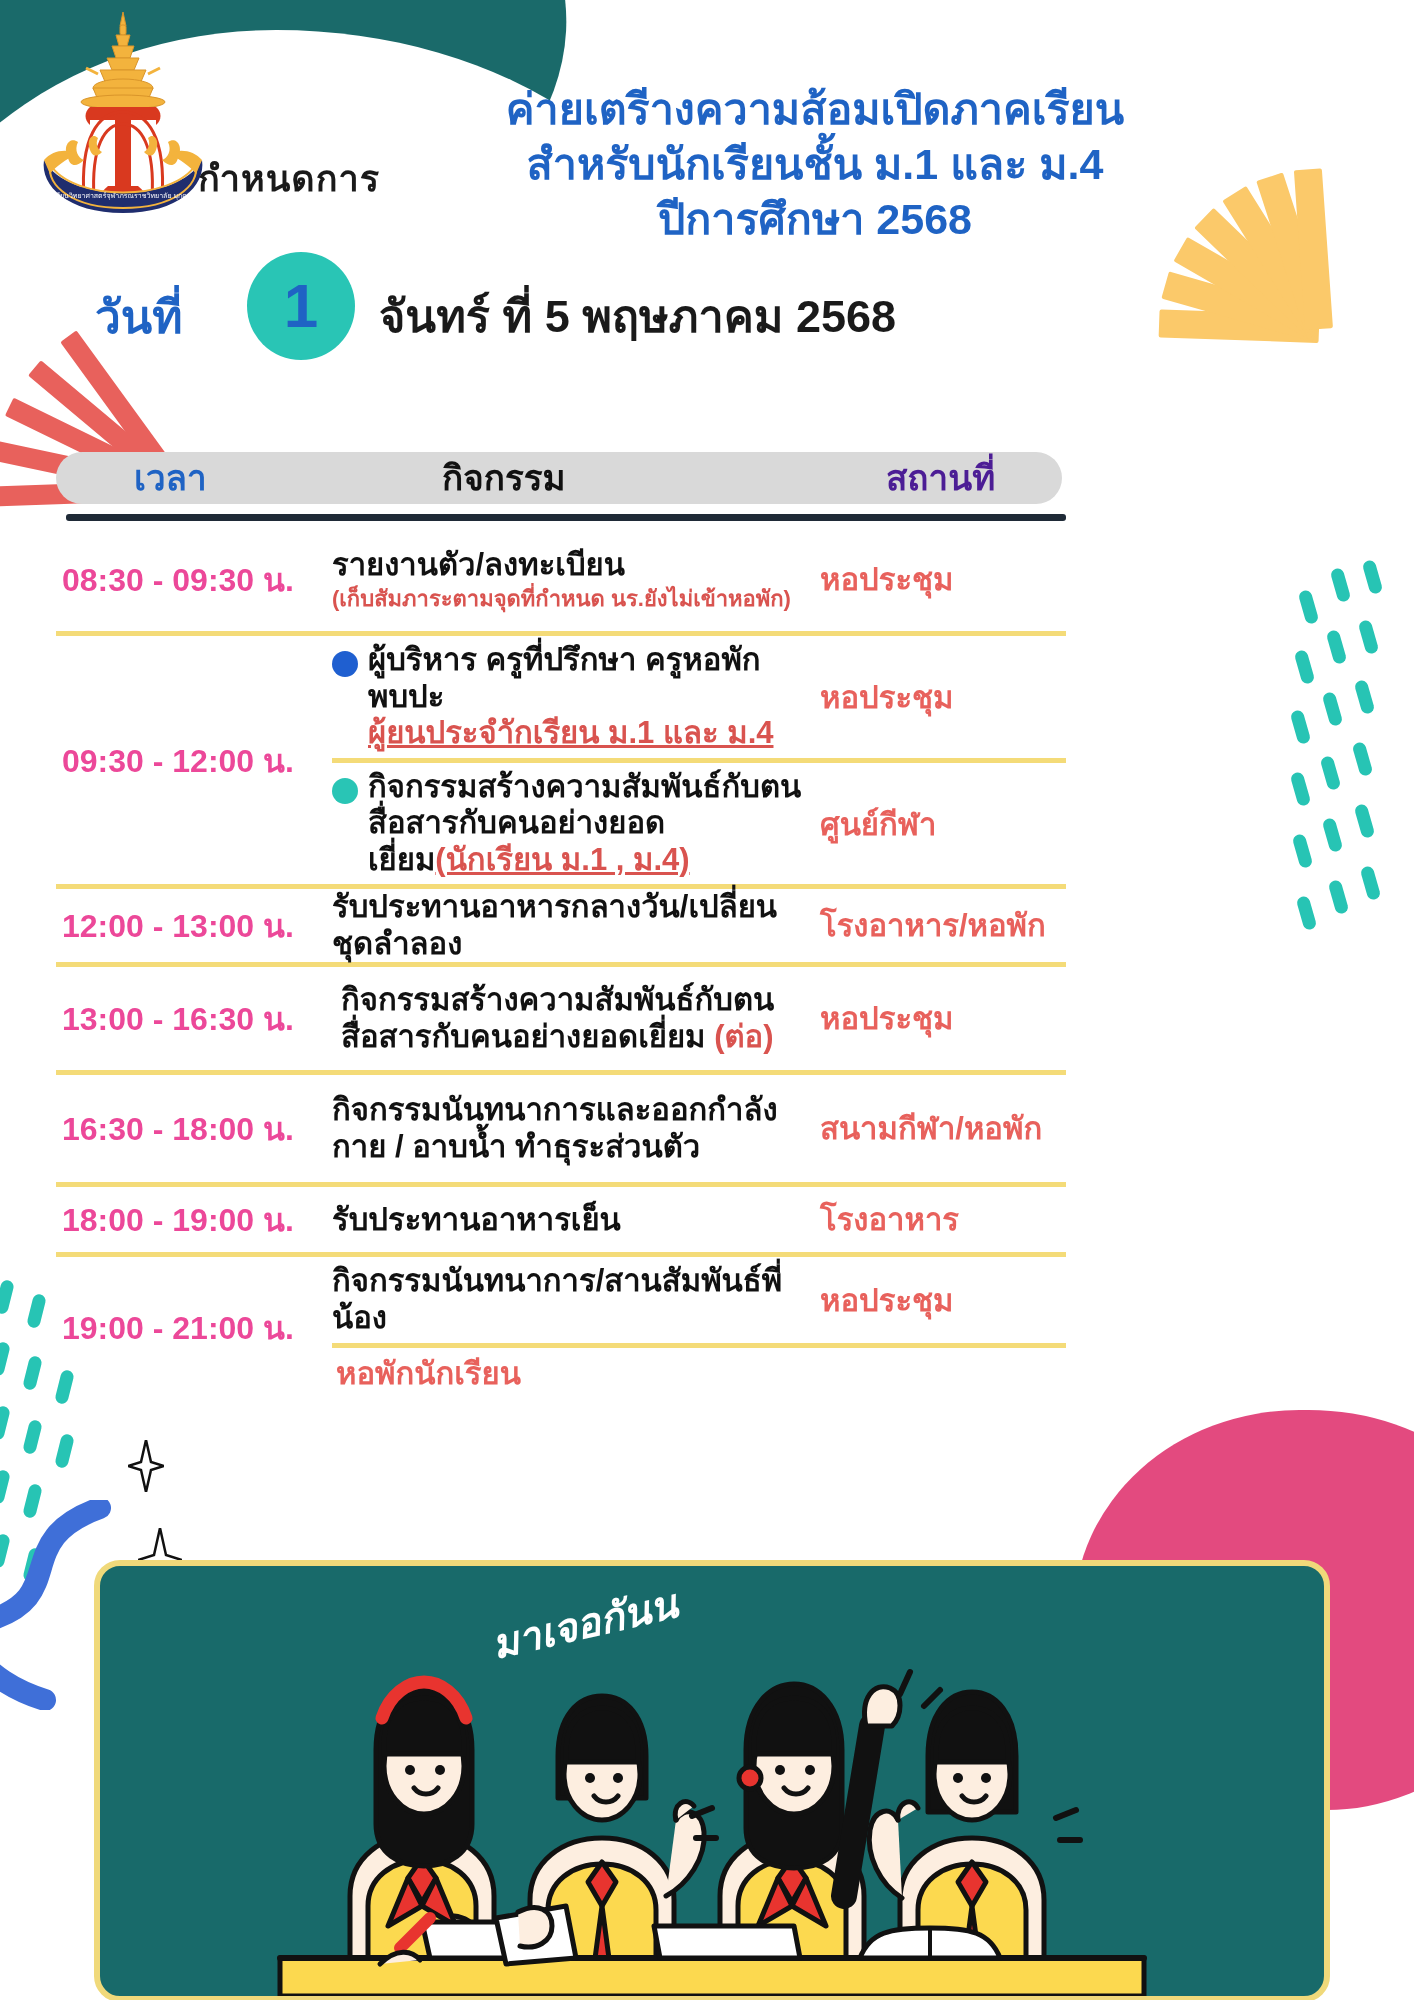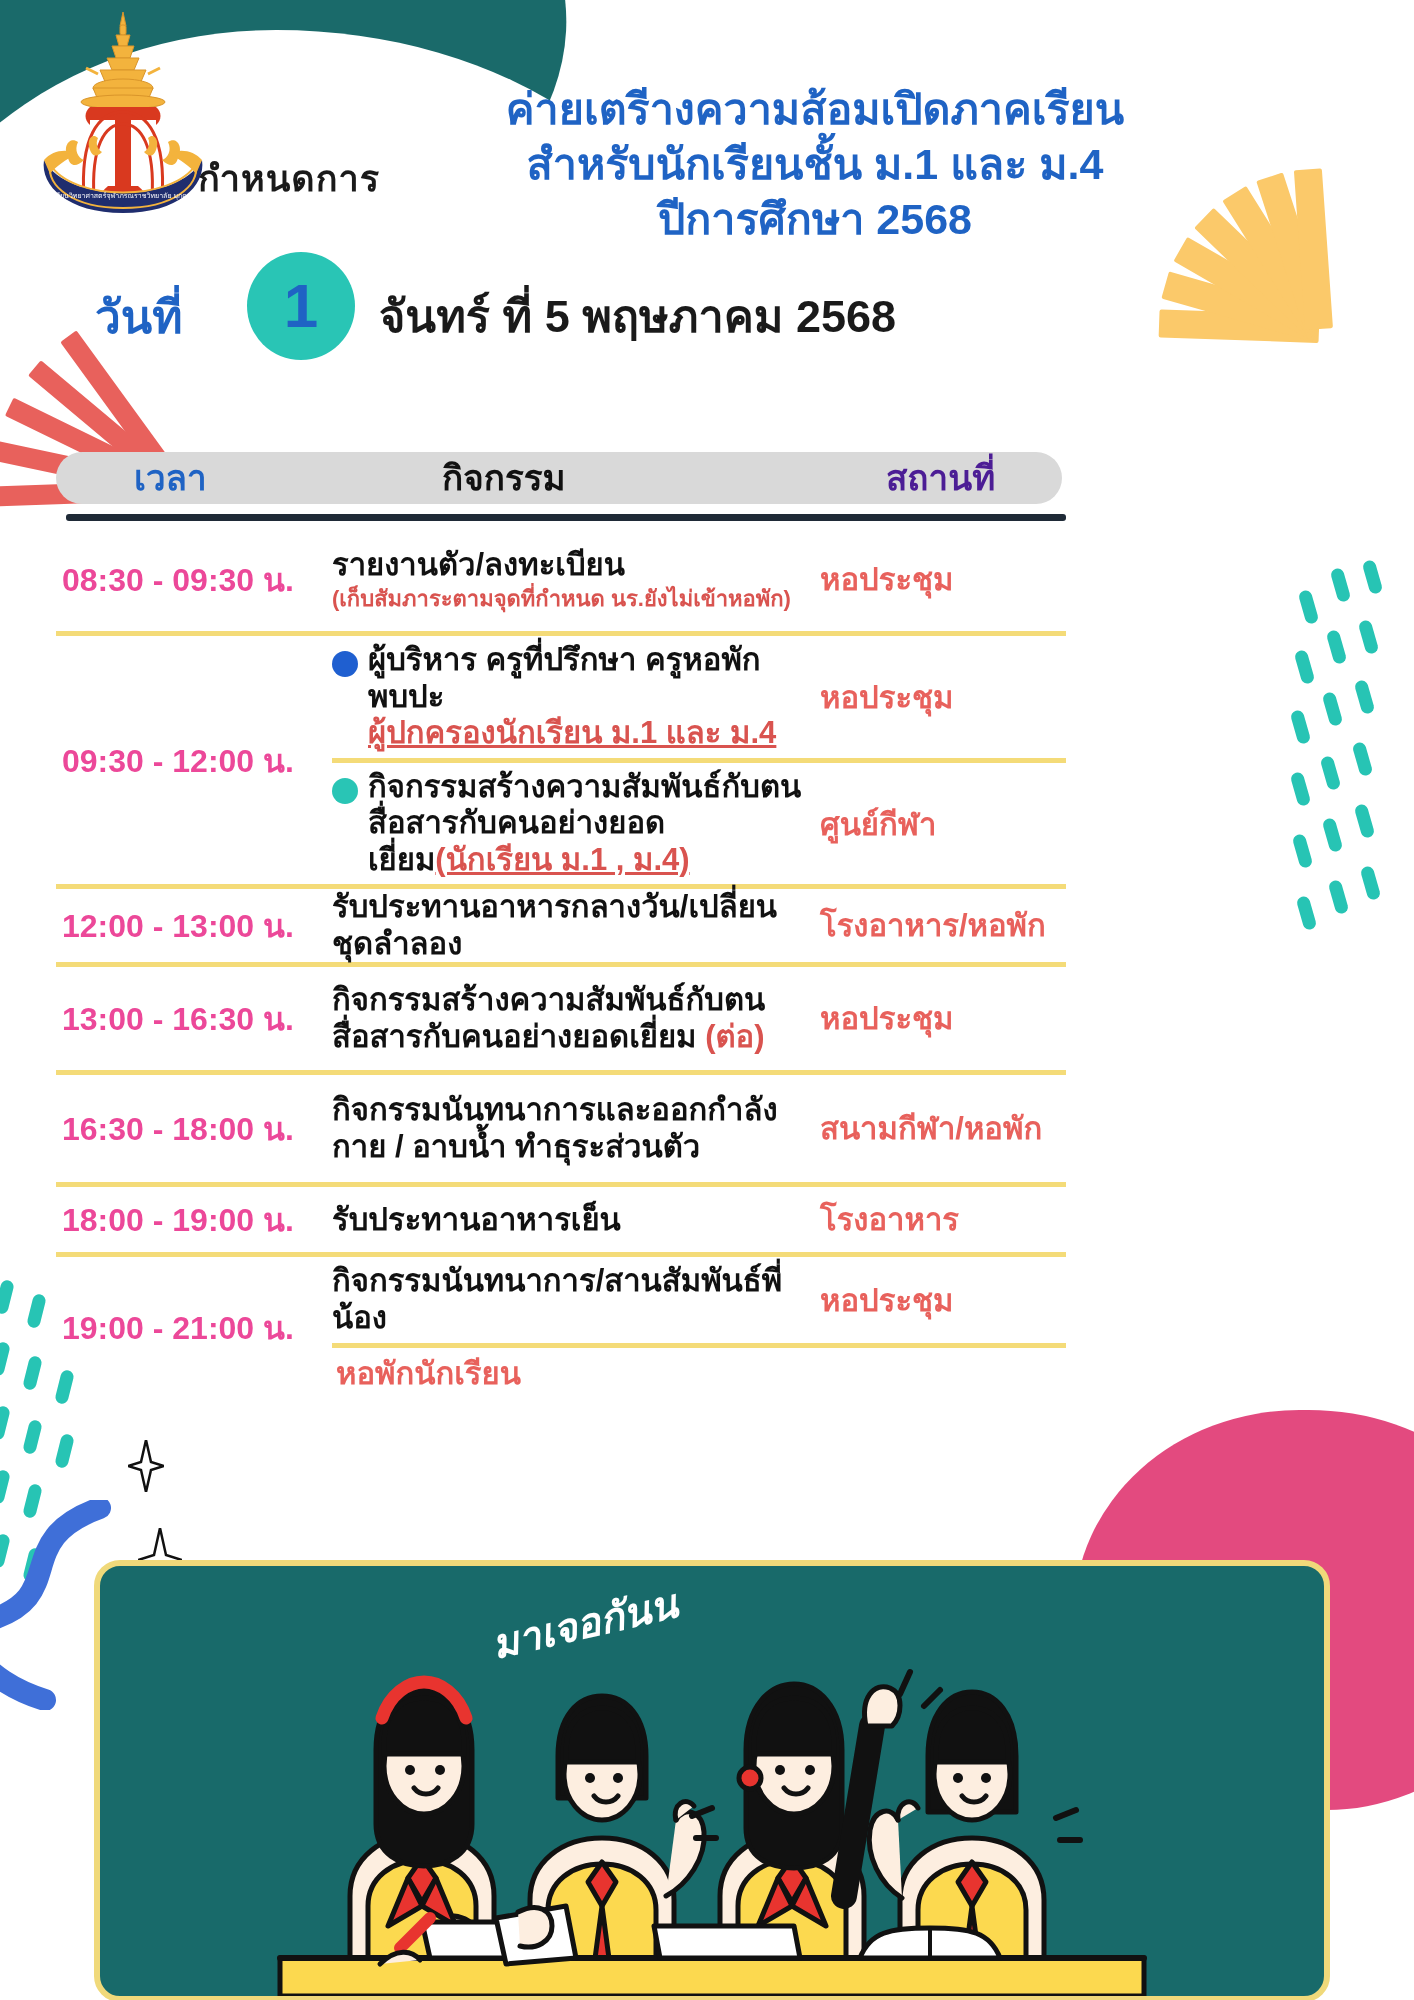--- a/index.html
+++ b/index.html
@@ -163,21 +163,21 @@
   }
   .bullet{
     flex:0 0 auto;width:26px;height:26px;border-radius:50%;margin-top:9px;
   }
   .b-blue{background:#1f5fd0;}
   .b-teal{background:#29c5b5;}
 
   .r1{height:108px;}
   .r2{height:0;}
   .r3{height:78px;}
-  .r4{height:108px;}
+  .r4{height:108px;gap:9px;}
   .r5{height:112px;}
   .r6{height:70px;}
   .r7{height:0;}
 
   
   .illus{
     position:absolute;left:94px;bottom:-2px;width:1224px;height:430px;
     background:#186a6a;border:6px solid #f0d97a;border-radius:26px;
     overflow:hidden;
   }
@@ -352,21 +352,21 @@
     </div>
 
     <div class="row r2" style="border-bottom:5px solid #f4db78;height:auto;">
       <div class="c-time">09:30 - 12:00 น.</div>
       <div class="subrows">
         <div class="subrow top">
           <div class="sub-act">
             <span class="bullet b-blue"></span>
             <span>
               <span>ผู้บริหาร ครูที่ปรึกษา ครูหอพัก พบปะ</span><br>
-              <span class="red-ul">ผู้ปกครองนักเรียน ม.1 และ ม.4</span>
+              <span class="red-ul">ผู้ยนประจำักเรียน ม.1 และ ม.4</span>
             </span>
           </div>
           <div class="sub-loc">หอประชุม</div>
         </div>
         <div class="subrow">
           <div class="sub-act">
             <span class="bullet b-teal"></span>
             <span>
               <span>กิจกรรมสร้างความสัมพันธ์กับตน สื่อสารกับคนอย่างยอดเยี่ยม</span><span class="red-ul">(นักเรียน ม.1 , ม.4)</span>
             </span>

